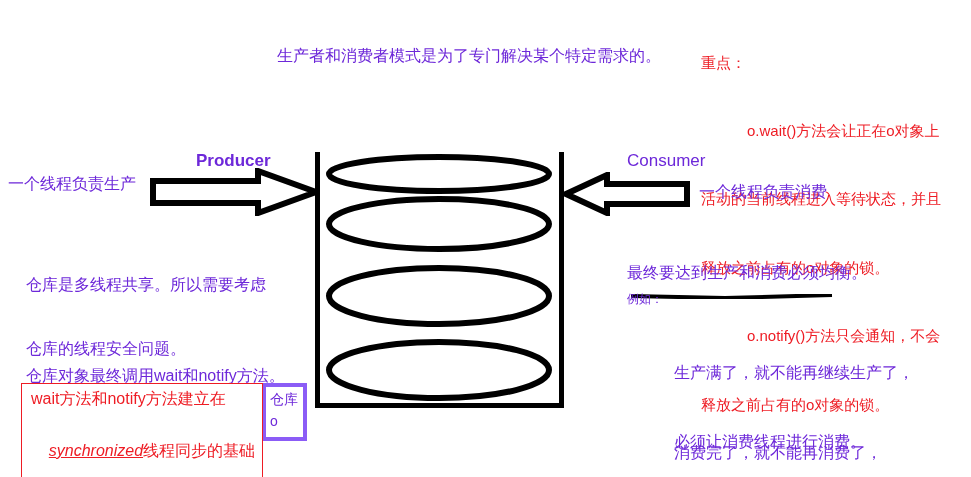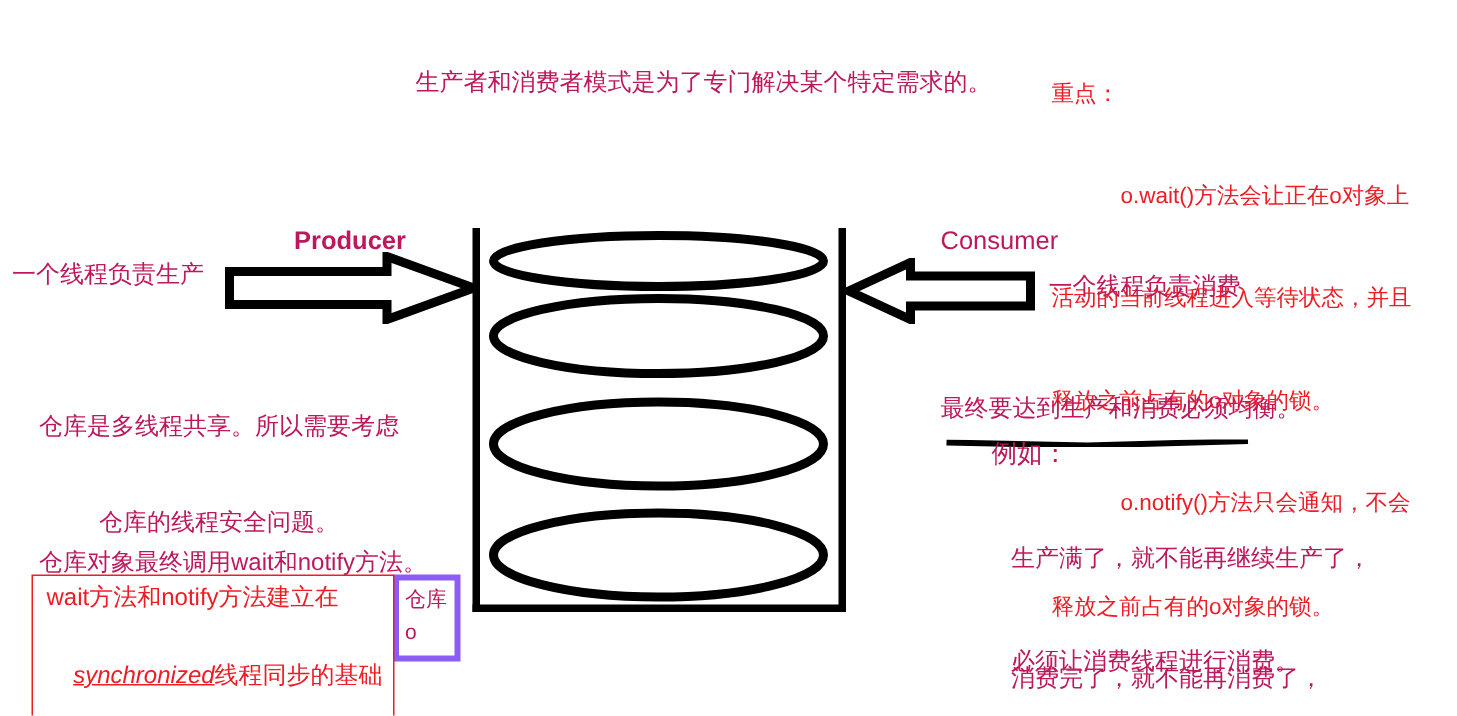--- a/index.html
+++ b/index.html
@@ -15,21 +15,21 @@
     font-family: "Liberation Sans", "DejaVu Sans", sans-serif;
     color: #000000;
     -webkit-font-smoothing: none;
   }
   .abs { position: absolute; }
   .txt {
     white-space: pre;
     line-height: 1.32;
     letter-spacing: 0px;
   }
-  .black { color: #be185d; }
+  .black { color: #6d28d9; }
   .red   { color: #ee1c24; }
 
   
   #title {
     left: 277px; top: 45px;
     font-size: 16px;
   }
 
   
   #producer-label {
@@ -73,21 +73,21 @@
     left: 262px; top: 383px;
     width: 45px; height: 58px;
     border: 4px solid #8b5cf6;
     background: #ffffff;
     box-sizing: border-box;
     padding: 2px 0 0 4px;
   }
   #warehouse-box .wh-line { font-size: 14px; line-height: 1.55; }
 
   
-  #left-block-1 { left: 26px; top: 232px; font-size: 16px; text-align: center; }
+  #left-block-1 { left: 26px; top: 232px; font-size: 16px; }
   #left-block-2 { left: 26px; top: 323px; font-size: 16px; }
 
   
   #left-red-box {
     left: 21px; top: 383px;
     width: 242px; height: 101px;
     border: 1px solid #ee1c24;
     box-sizing: border-box;
     padding: 2px 0 0 9px;
   }
@@ -101,21 +101,21 @@
     line-height: 1.52;
   }
   #key-point .indent { padding-left: 46px; }
 
   
   #balance-line { left: 627px; top: 262px; font-size: 16px; }
   #balance-underline {
     left: 630px; top: 285px;
     width: 203px; height: 5px;
   }
-  #eg-label { left: 627px; top: 292px; font-size: 17px; margin-left: 34px; }
+  #eg-label { left: 627px; top: 292px; font-size: 12px; }
   #eg-1 { left: 674px; top: 317px; font-size: 16px; line-height: 1.42; }
   #eg-2 { left: 674px; top: 397px; font-size: 16px; line-height: 1.42; }
 </style>
 </head>
 <body>
 
 <div class="abs txt black" id="title">生产者和消费者模式是为了专门解决某个特定需求的。</div>
 
 <div class="abs txt red" id="key-point">
   <div>重点：</div>

